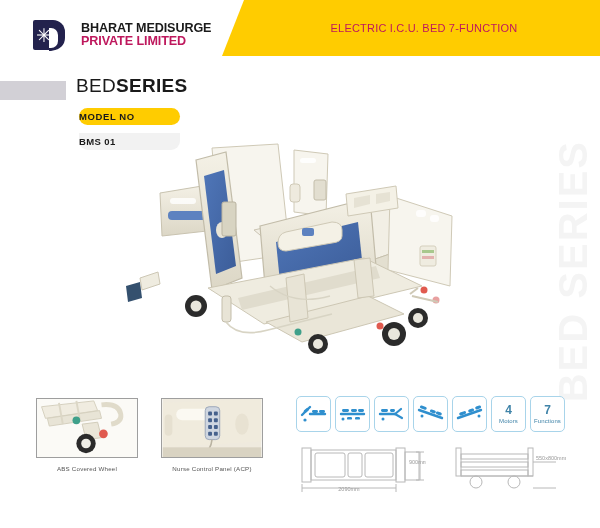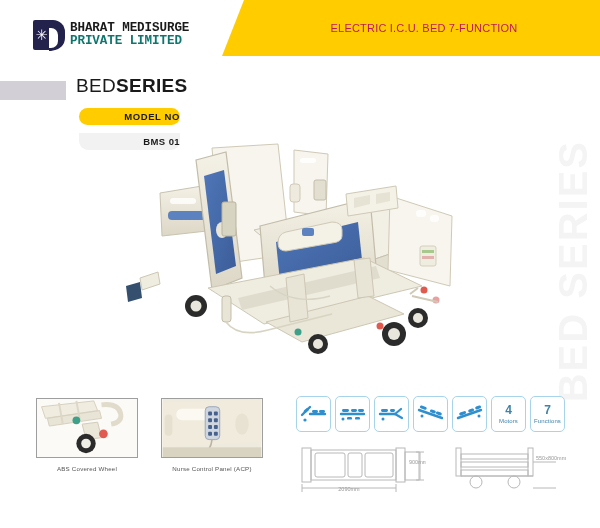--- a/index.html
+++ b/index.html
@@ -17,52 +17,52 @@
     position: absolute; top: 0; left: 222px; right: 0; height: 56px;
     background: #fc0;
     clip-path: polygon(22px 0, 100% 0, 100% 100%, 0 100%);
     display: flex; align-items: center; justify-content: center;
     padding-left: 26px;
   }
   .banner-text {
     font-size: 11px; font-weight: normal; color: #be185d;
     letter-spacing: .2px; white-space: nowrap;
   }
-  .logo { position: absolute; left: 33px; top: 20px; display: flex; align-items: center; gap: 4px; font-family: Liberation Mono, monospace; }
+  .logo { position: absolute; left: 33px; top: 20px; display: flex; align-items: center; gap: 15px; }
   .logo-mark {
     width: 32px; height: 30px; background: #23224d;
     border-radius: 2px 12px 12px 2px;
     position: relative; flex: none;
   }
   .logo-mark::before {
     content: "✳"; position: absolute; left: 3px; top: 50%;
     transform: translateY(-50%); color: #fff; font-size: 19px; line-height: 1;
   }
   .logo-mark::after {
     content: ""; position: absolute; right: 4px; top: 5px;
     width: 9px; height: 20px; border: 3px solid #23224d;
     border-left: none; border-radius: 0 10px 10px 0; background: #fff;
   }
   .logo-txt { line-height: 1.03; margin-left: 1px; }
   .logo-l1 { font-size: 12.6px; font-weight: bold; color: #1a1a1a; letter-spacing: -.1px; }
-  .logo-l2 { font-size: 12.6px; font-weight: bold; color: #0f766e; letter-spacing: -.1px; }
+  .logo-l2 { font-size: 12.6px; font-weight: bold; color: #be185d; letter-spacing: -.1px; }
 
   
   .title-row { position: relative; height: 26px; margin-top: 16px; }
   .gray-bar { position: absolute; left: 0; top: 3px; width: 66px; height: 19px; background: #d2d0d6; }
   .series-title {
     position: absolute; left: 76px; top: -3px;
     font-size: 19px; color: #1a1a1a; letter-spacing: .3px;
   }
   .series-title b { font-weight: bold; }
   .series-title span { font-weight: 400; }
 
   .model-badge {
     position: absolute; left: 79px; top: 108px;
-    width: 101px; text-align: right;
+    width: 101px; text-align: left;
   }
   .badge-no {
     background: #fc0; color: #1a1a1a; font-size: 9.5px; font-weight: bold;
     letter-spacing: .6px; border-radius: 9px; padding: 3px 0;
   }
   .badge-val {
     background: #f2f2f2; color: #1a1a1a; font-size: 9.5px; font-weight: bold;
     letter-spacing: .4px; border-radius: 0 0 9px 9px; padding: 3px 0; margin-top: 8px;
   }
 

